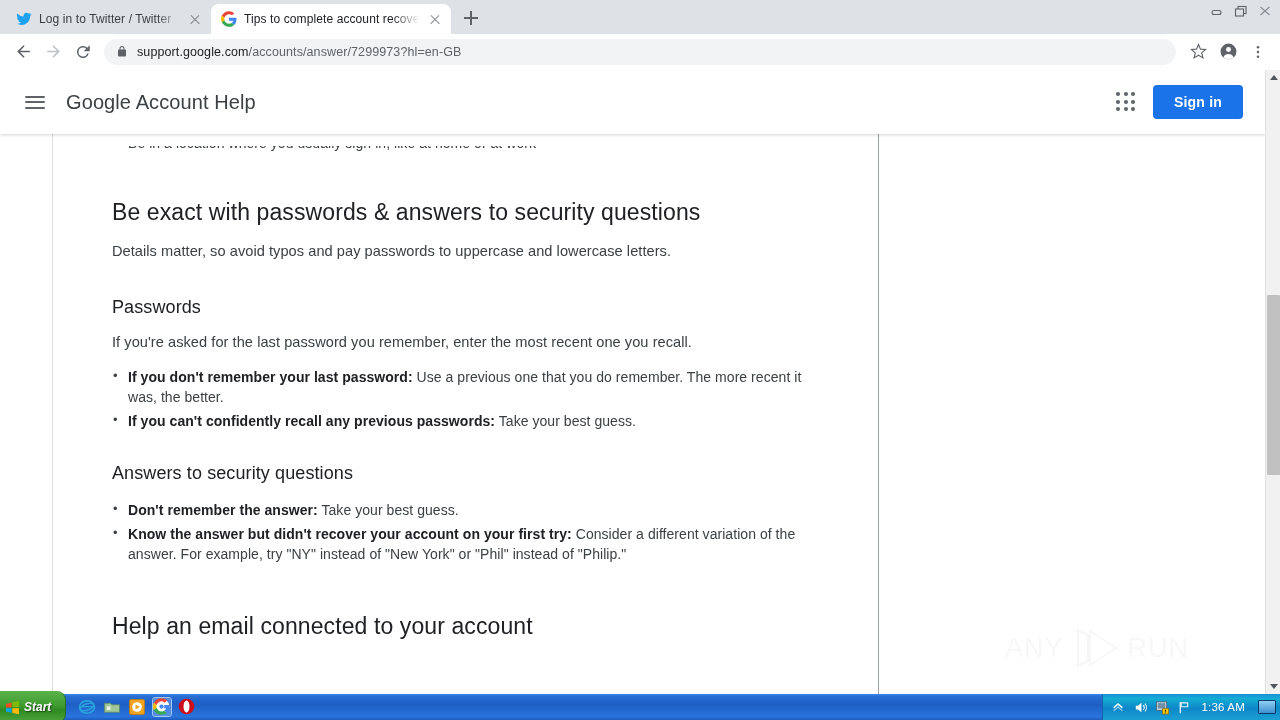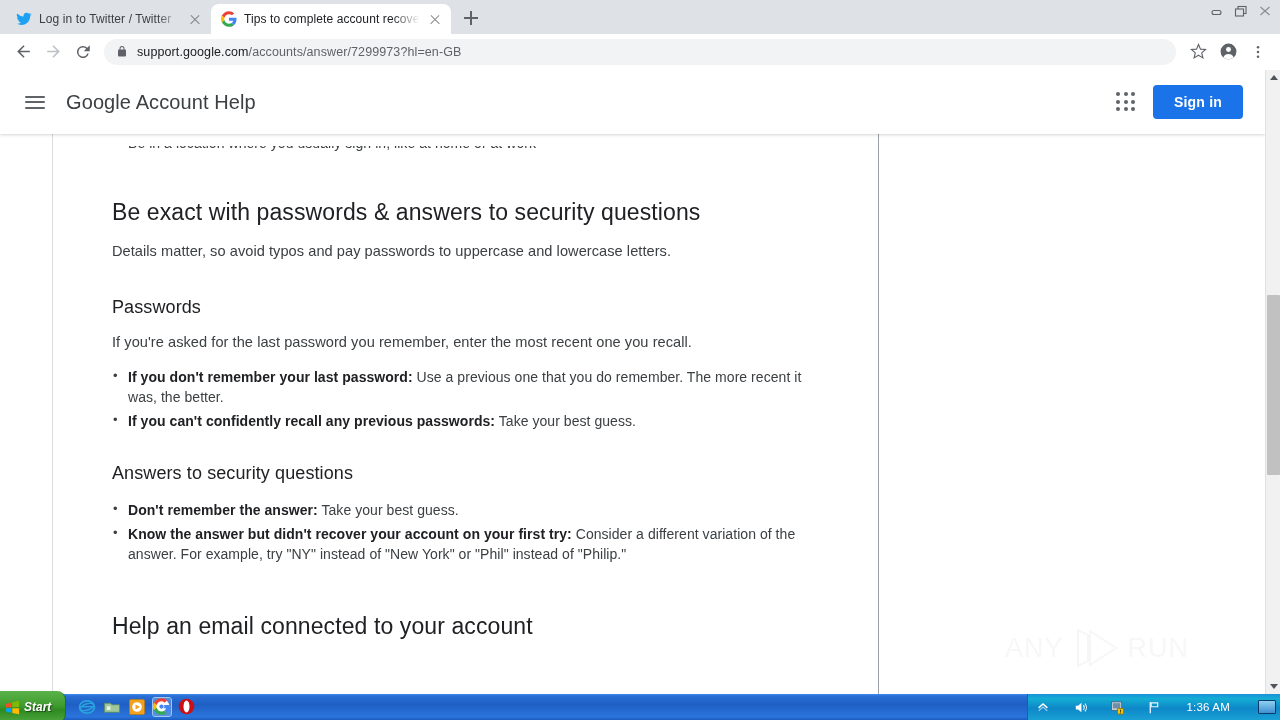--- a/index.html
+++ b/index.html
@@ -182,21 +182,21 @@
     text-shadow: 1px 1px 1px rgba(0,0,0,.5);
   }
   .flag { width: 15px; height: 15px; position: relative; }
   .ql { display: flex; align-items: center; gap: 7px; padding-left: 8px; }
   .ql-item { width: 18px; height: 18px; position: relative; }
   .ql-item.sel { outline: 1px solid #9fc6f5; background: rgba(255,255,255,.22); border-radius: 2px; }
   .tray {
     margin-left: auto; height: 26px; padding: 0 4px 0 8px;
     background: linear-gradient(180deg,#1a91d8 0%,#13add4 18%,#0e87c8 55%,#1aa0d4 100%);
     border-left: 1px solid #1263a8;
-    display: flex; align-items: center; gap: 22px;
+    display: flex; align-items: center; gap: 7px;
     color: #fff; font-size: 11.5px;
   }
   .tray-ic { width: 15px; height: 15px; position: relative; }
   .tray-time { padding: 0 6px 0 2px; letter-spacing: .2px; }
   .desk-ic { width: 18px; height: 14px; border: 1px solid #083a6b; background: linear-gradient(180deg,#8fd0f2,#3f8fd0); border-radius: 1px; }
 </style>
 </head>
 <body>
 
 <div id="screen">

